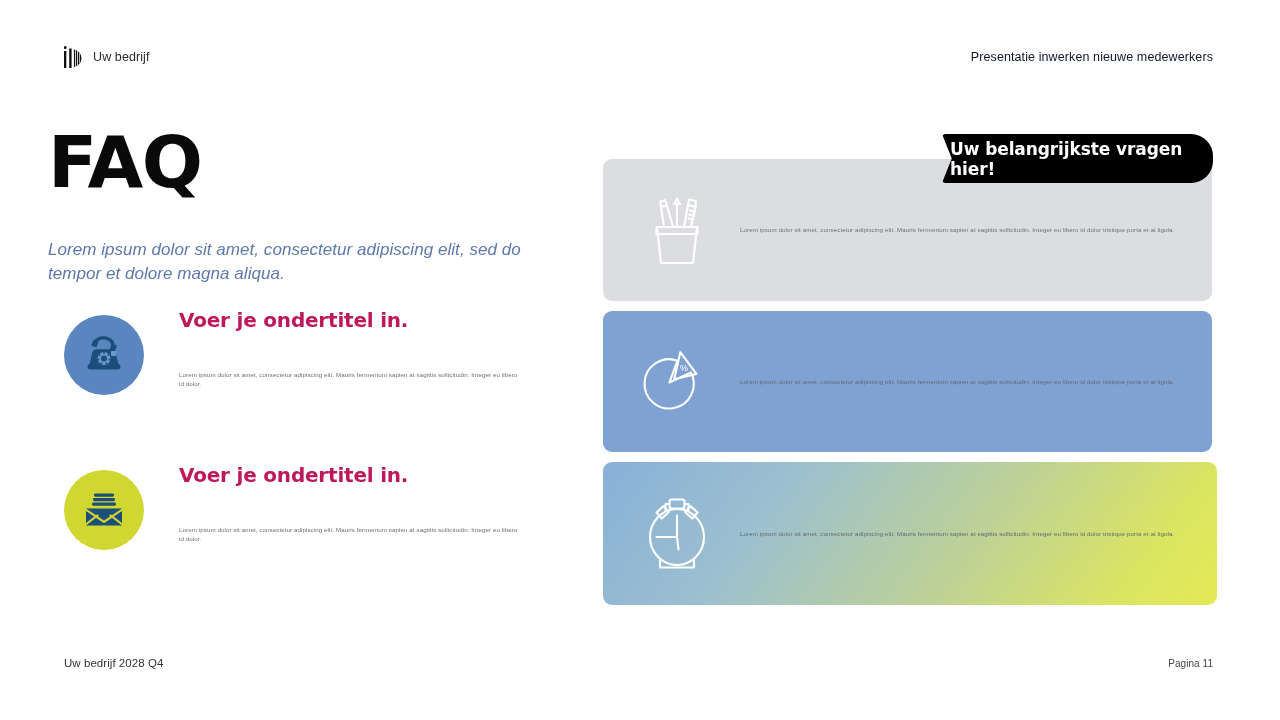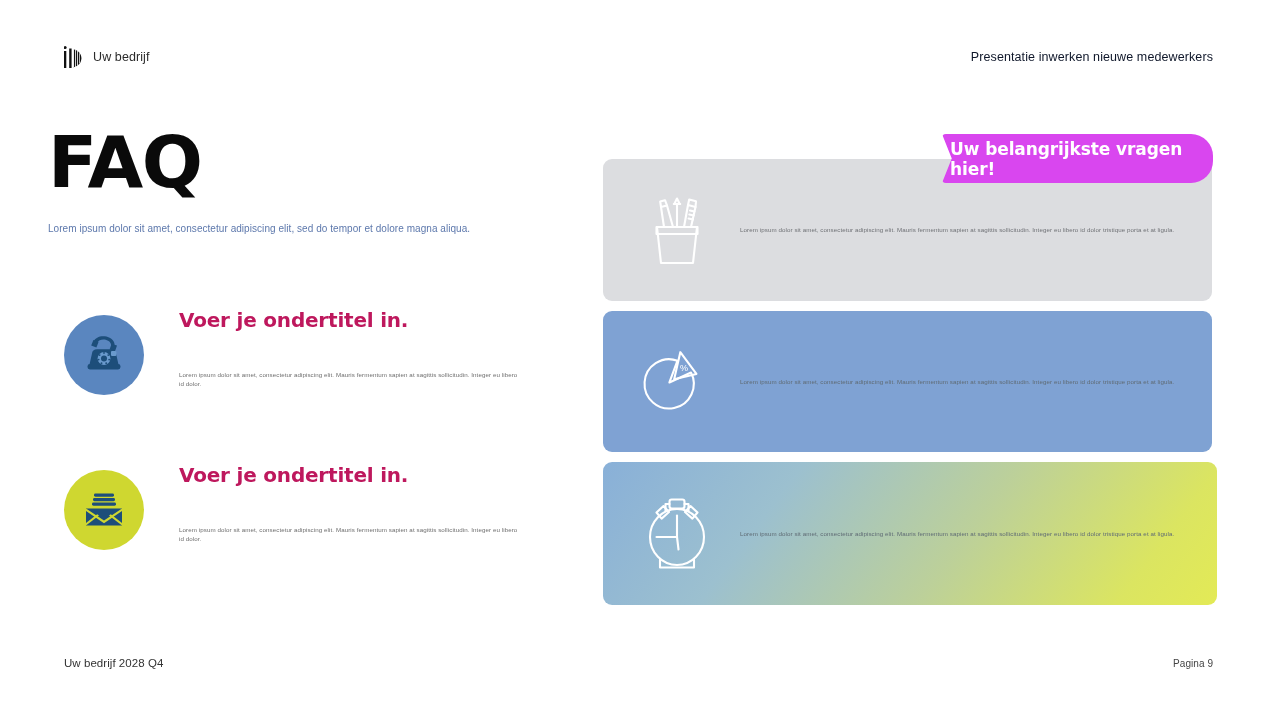--- a/index.html
+++ b/index.html
@@ -55,25 +55,26 @@
   }
   .faq-title {
     font-size: 72px;
     font-weight: 700;
     letter-spacing: -1.5px;
     color: #0a0a0a;
     line-height: 0.95;
     font-family: "DejaVu Sans", sans-serif;
   }
   .faq-sub {
-    margin-top: 26px;
-    font-size: 10px;
+    margin-top: 42px;
+    font-size: 17px;
     color: #5d78ac;
     letter-spacing: 0.05px;
     line-height: 1.4;
+    font-style: italic;
   }
 
   
   .feature {
     position: absolute;
     left: 64px;
     display: flex;
     align-items: flex-start;
   }
   .feature-1 { top: 308px; }
@@ -165,21 +166,21 @@
   }
   .panel-2 .panel-text, .panel-3 .panel-text { color: #5f6b74; }
 
   
   .callout {
     position: absolute;
     left: 942px;
     top: 134px;
     width: 271px;
     height: 49px;
-    background: #d946ef;
+    background: #000000;
     border-radius: 4px 22px 22px 4px;
     display: flex;
     align-items: center;
     justify-content: center;
     clip-path: polygon(0% 0%, 100% 0%, 100% 100%, 0% 100%, 3.6% 50%);
   }
   .callout-text {
     color: #ffffff;
     font-size: 17px;
     font-weight: 700;
@@ -335,14 +336,14 @@
     <div class="panel-text">Lorem ipsum dolor sit amet, consectetur adipiscing elit. Mauris fermentum sapien at sagittis sollicitudin. Integer eu libero id dolor tristique porta et at ligula.</div>
   </div>
 </div>
 
 <div class="callout">
   <span class="callout-text">Uw belangrijkste vragen hier!</span>
 </div>
 
 <div class="footer">
   <div class="footer-left">Uw bedrijf 2028 Q4</div>
-  <div class="footer-right">Pagina 9</div>
+  <div class="footer-right">Pagina 11</div>
 </div>
 
 </body></html>

